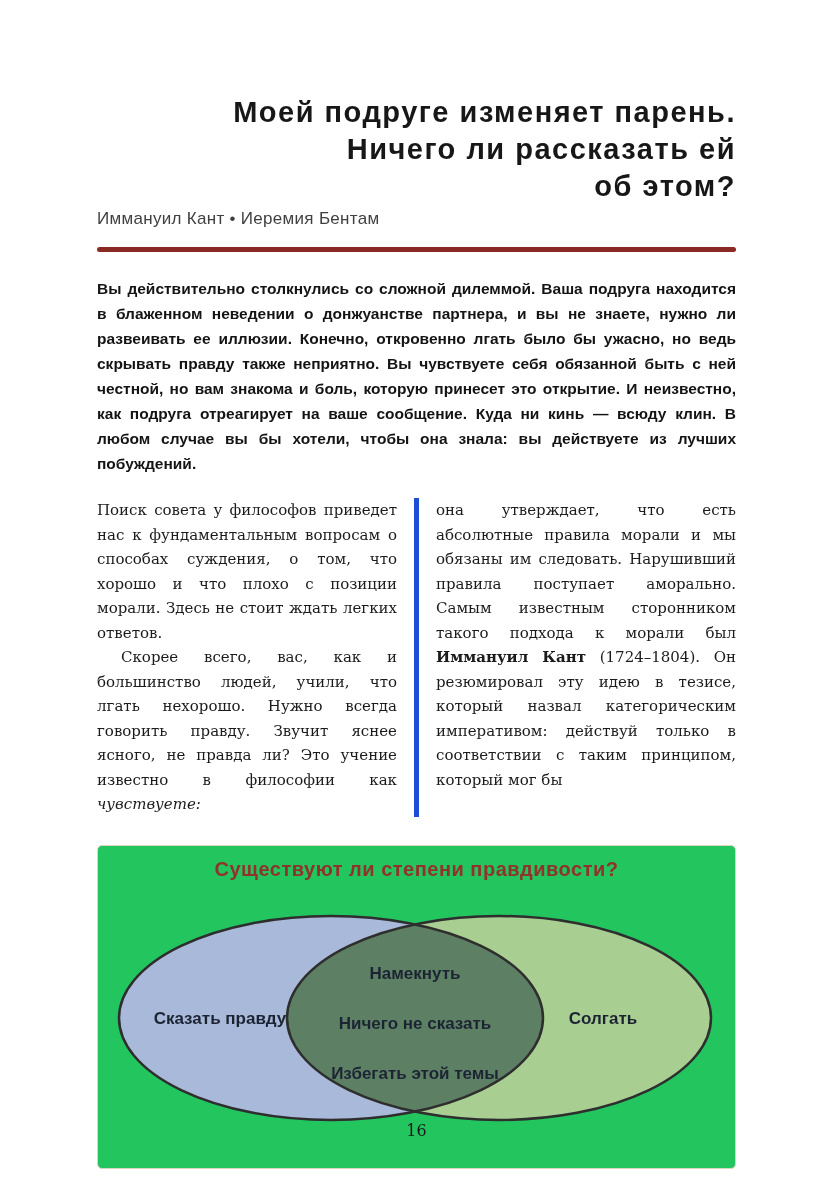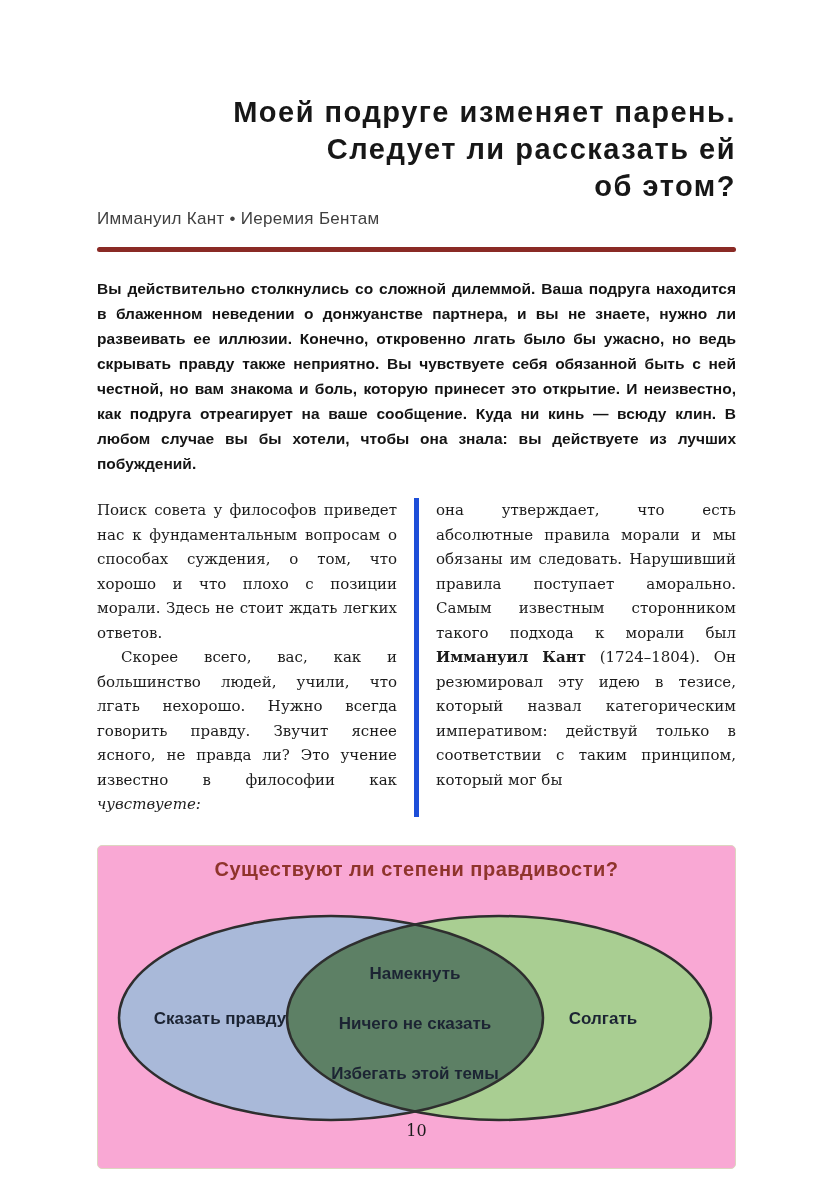--- a/index.html
+++ b/index.html
@@ -60,21 +60,21 @@
   .col p.indent { text-indent:24px; }
   .col-left { padding-right:17px; border-right:5px solid #1d4ed8; }
   .col-right { padding-left:17px; }
   .col em { font-style:italic; }
   .col strong { font-weight:700; }
 
   .venn-box {
     box-sizing:border-box;
     margin-top:28px;
     height:324px;
-    background:#f9a8d4;
+    background:#22c55e;
     border:1px solid #ddd5c0;
     border-radius:5px;
     padding-top:12px;
   }
   .venn-title {
     text-align:center;
     font-family:"Liberation Sans", sans-serif;
     font-weight:700;
     font-size:20px;
     letter-spacing:0.5px;
@@ -97,21 +97,21 @@
   }
 </style>
 </head>
 <body>
 
 <div class="page">
   <div class="content">
 
     <h1 class="title">
       <span class="tl">Моей подруге изменяет парень.</span>
-      <span class="tl">Следует ли рассказать ей</span>
+      <span class="tl">Ничего ли рассказать ей</span>
       <span class="tl">об этом?</span>
     </h1>
 
     <div class="byline">Иммануил Кант • Иеремия Бентам</div>
 
     <div class="rule"></div>
 
     <p class="intro">Вы действительно столкнулись со сложной дилеммой. Ваша подруга находится в блаженном неведении о донжуанстве партнера, и вы не знаете, нужно ли развеивать ее иллюзии. Конечно, откровенно лгать было бы ужасно, но ведь скрывать правду также неприятно. Вы чувствуете себя обязанной быть с ней честной, но вам знакома и боль, которую принесет это открытие. И неизвестно, как подруга отреагирует на ваше сообщение. Куда ни кинь — всюду клин. В любом случае вы бы хотели, чтобы она знала: вы действуете из лучших побуждений.</p>
 
     <div class="cols">
@@ -141,14 +141,14 @@
         <text class="venn-label" x="121" y="131" text-anchor="middle">Сказать правду</text>
         <text class="venn-label" x="316" y="86" text-anchor="middle">Намекнуть</text>
         <text class="venn-label" x="316" y="136" text-anchor="middle">Ничего не сказать</text>
         <text class="venn-label" x="316" y="186" text-anchor="middle">Избегать этой темы</text>
         <text class="venn-label" x="504" y="131" text-anchor="middle">Солгать</text>
       </svg>
     </div>
 
   </div>
 
-  <div class="page-number">10</div>
+  <div class="page-number">16</div>
 </div>
 
 </body></html>

